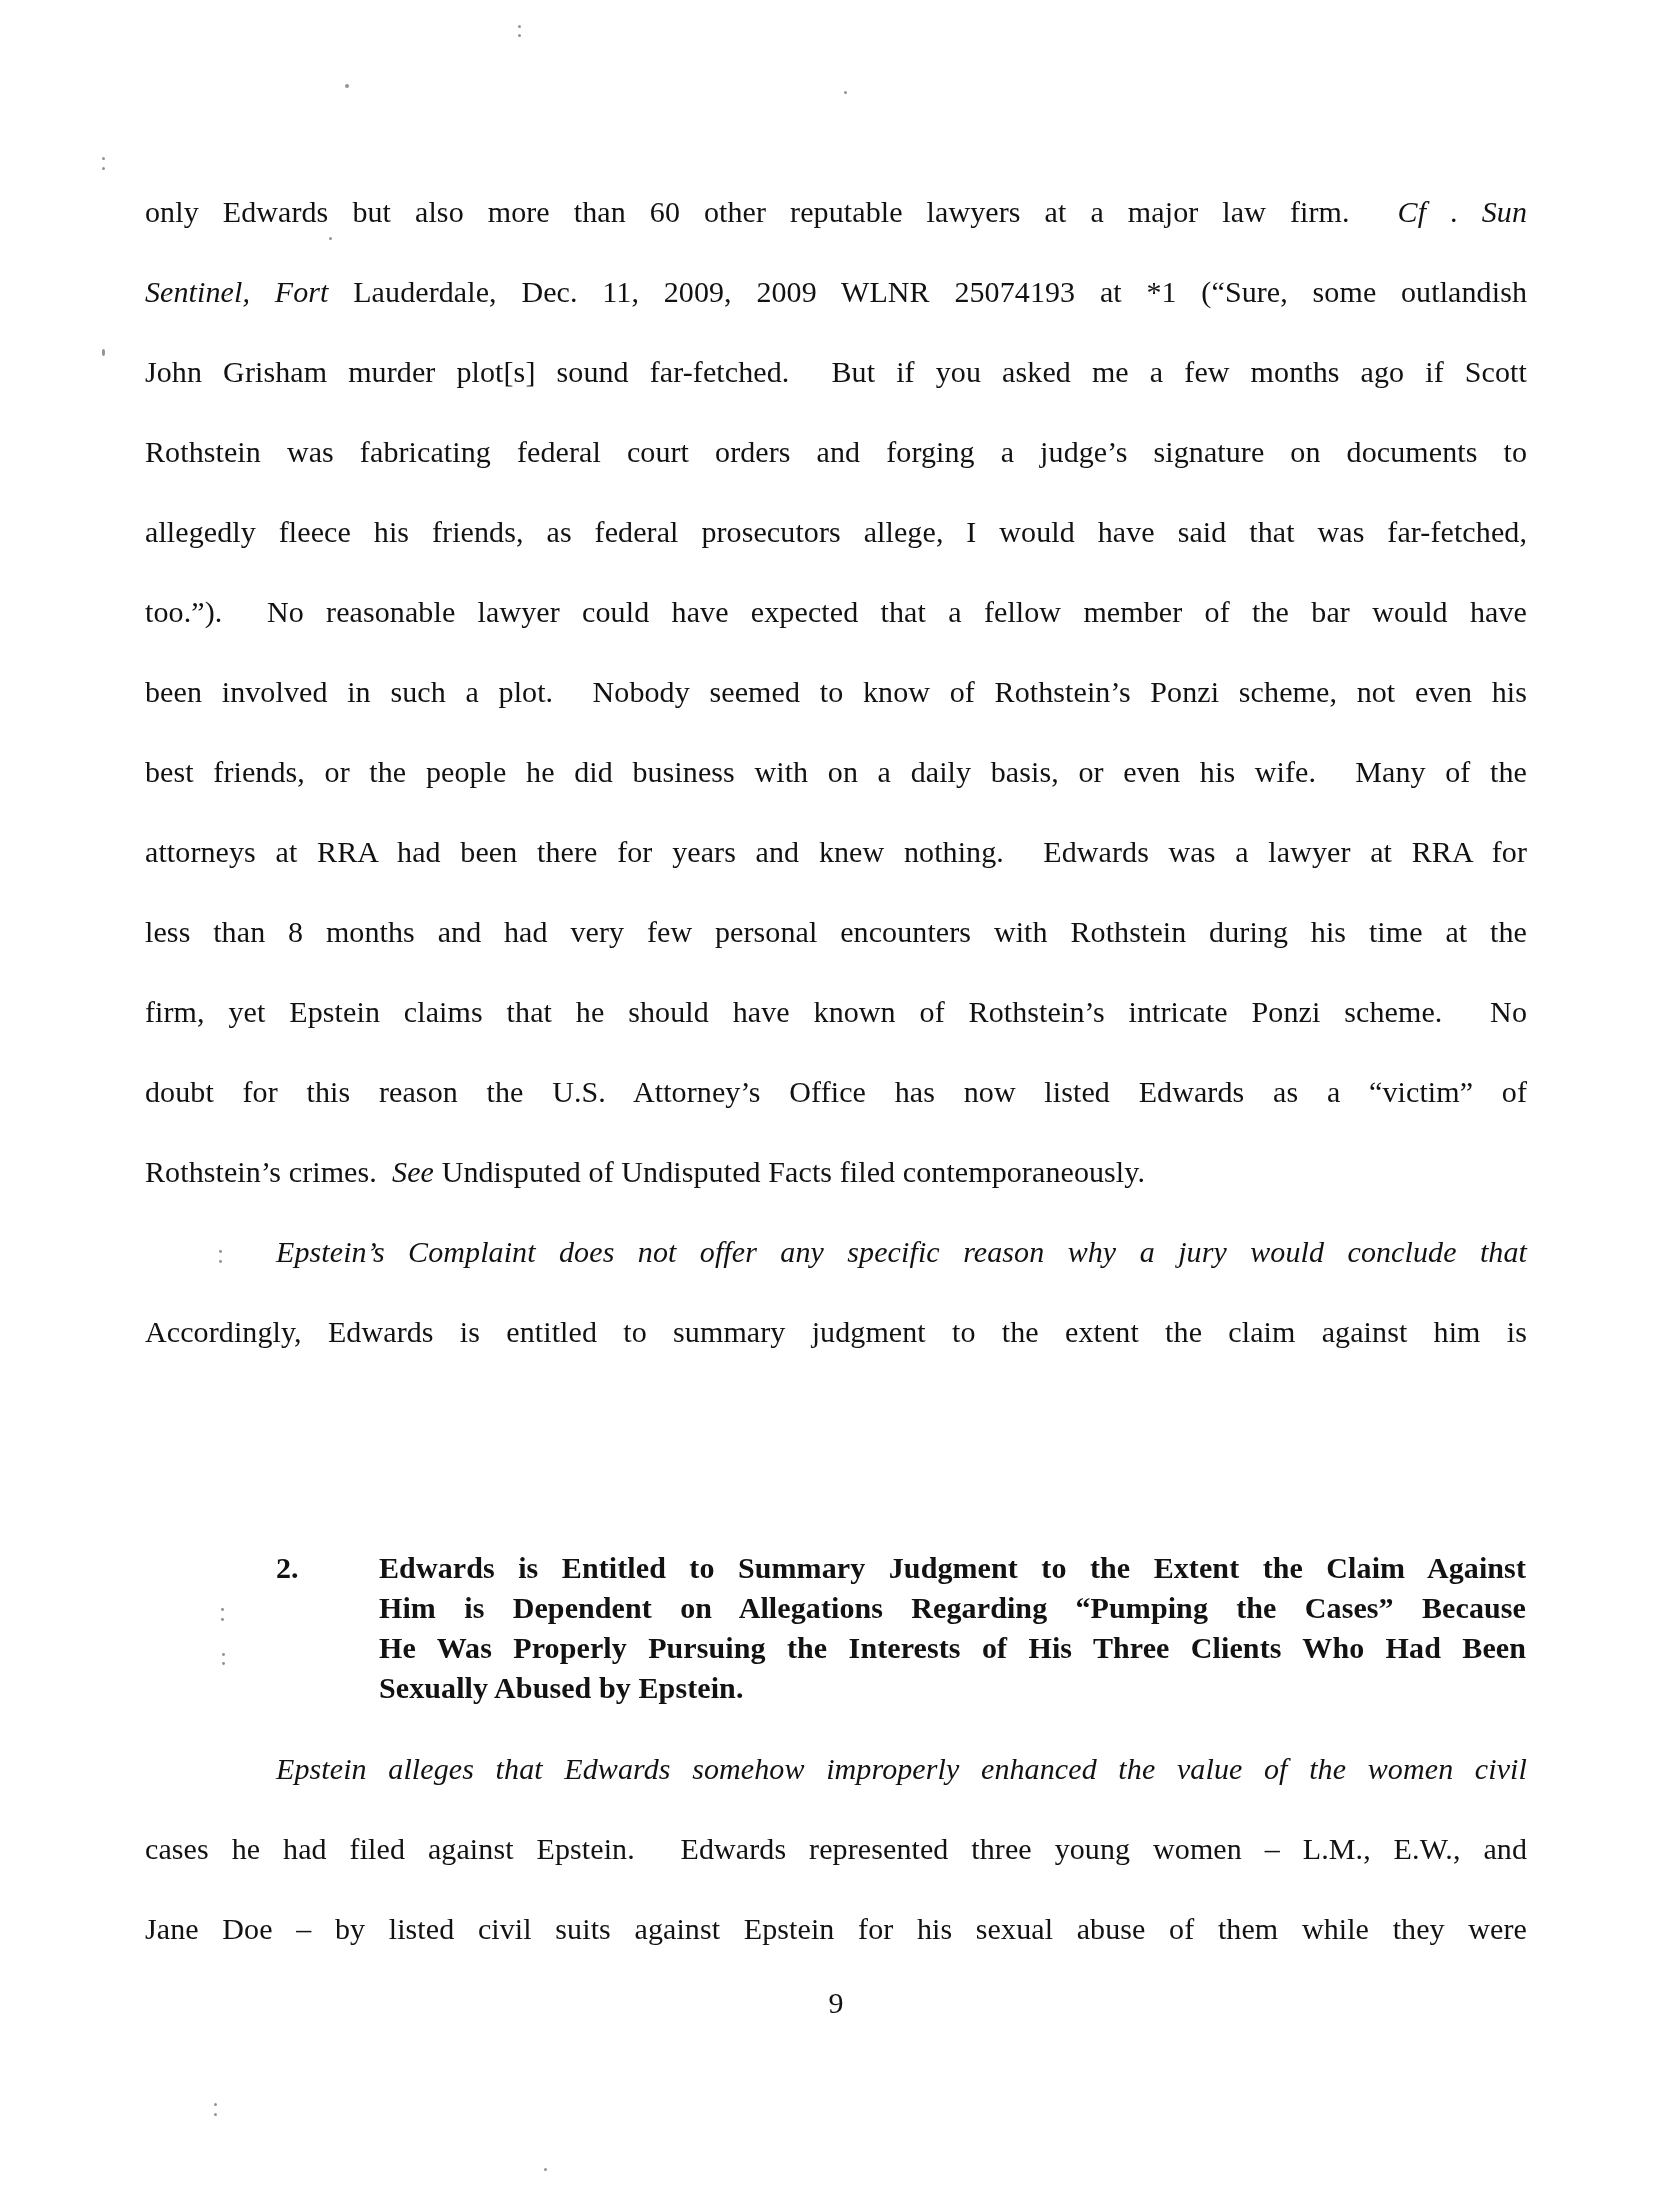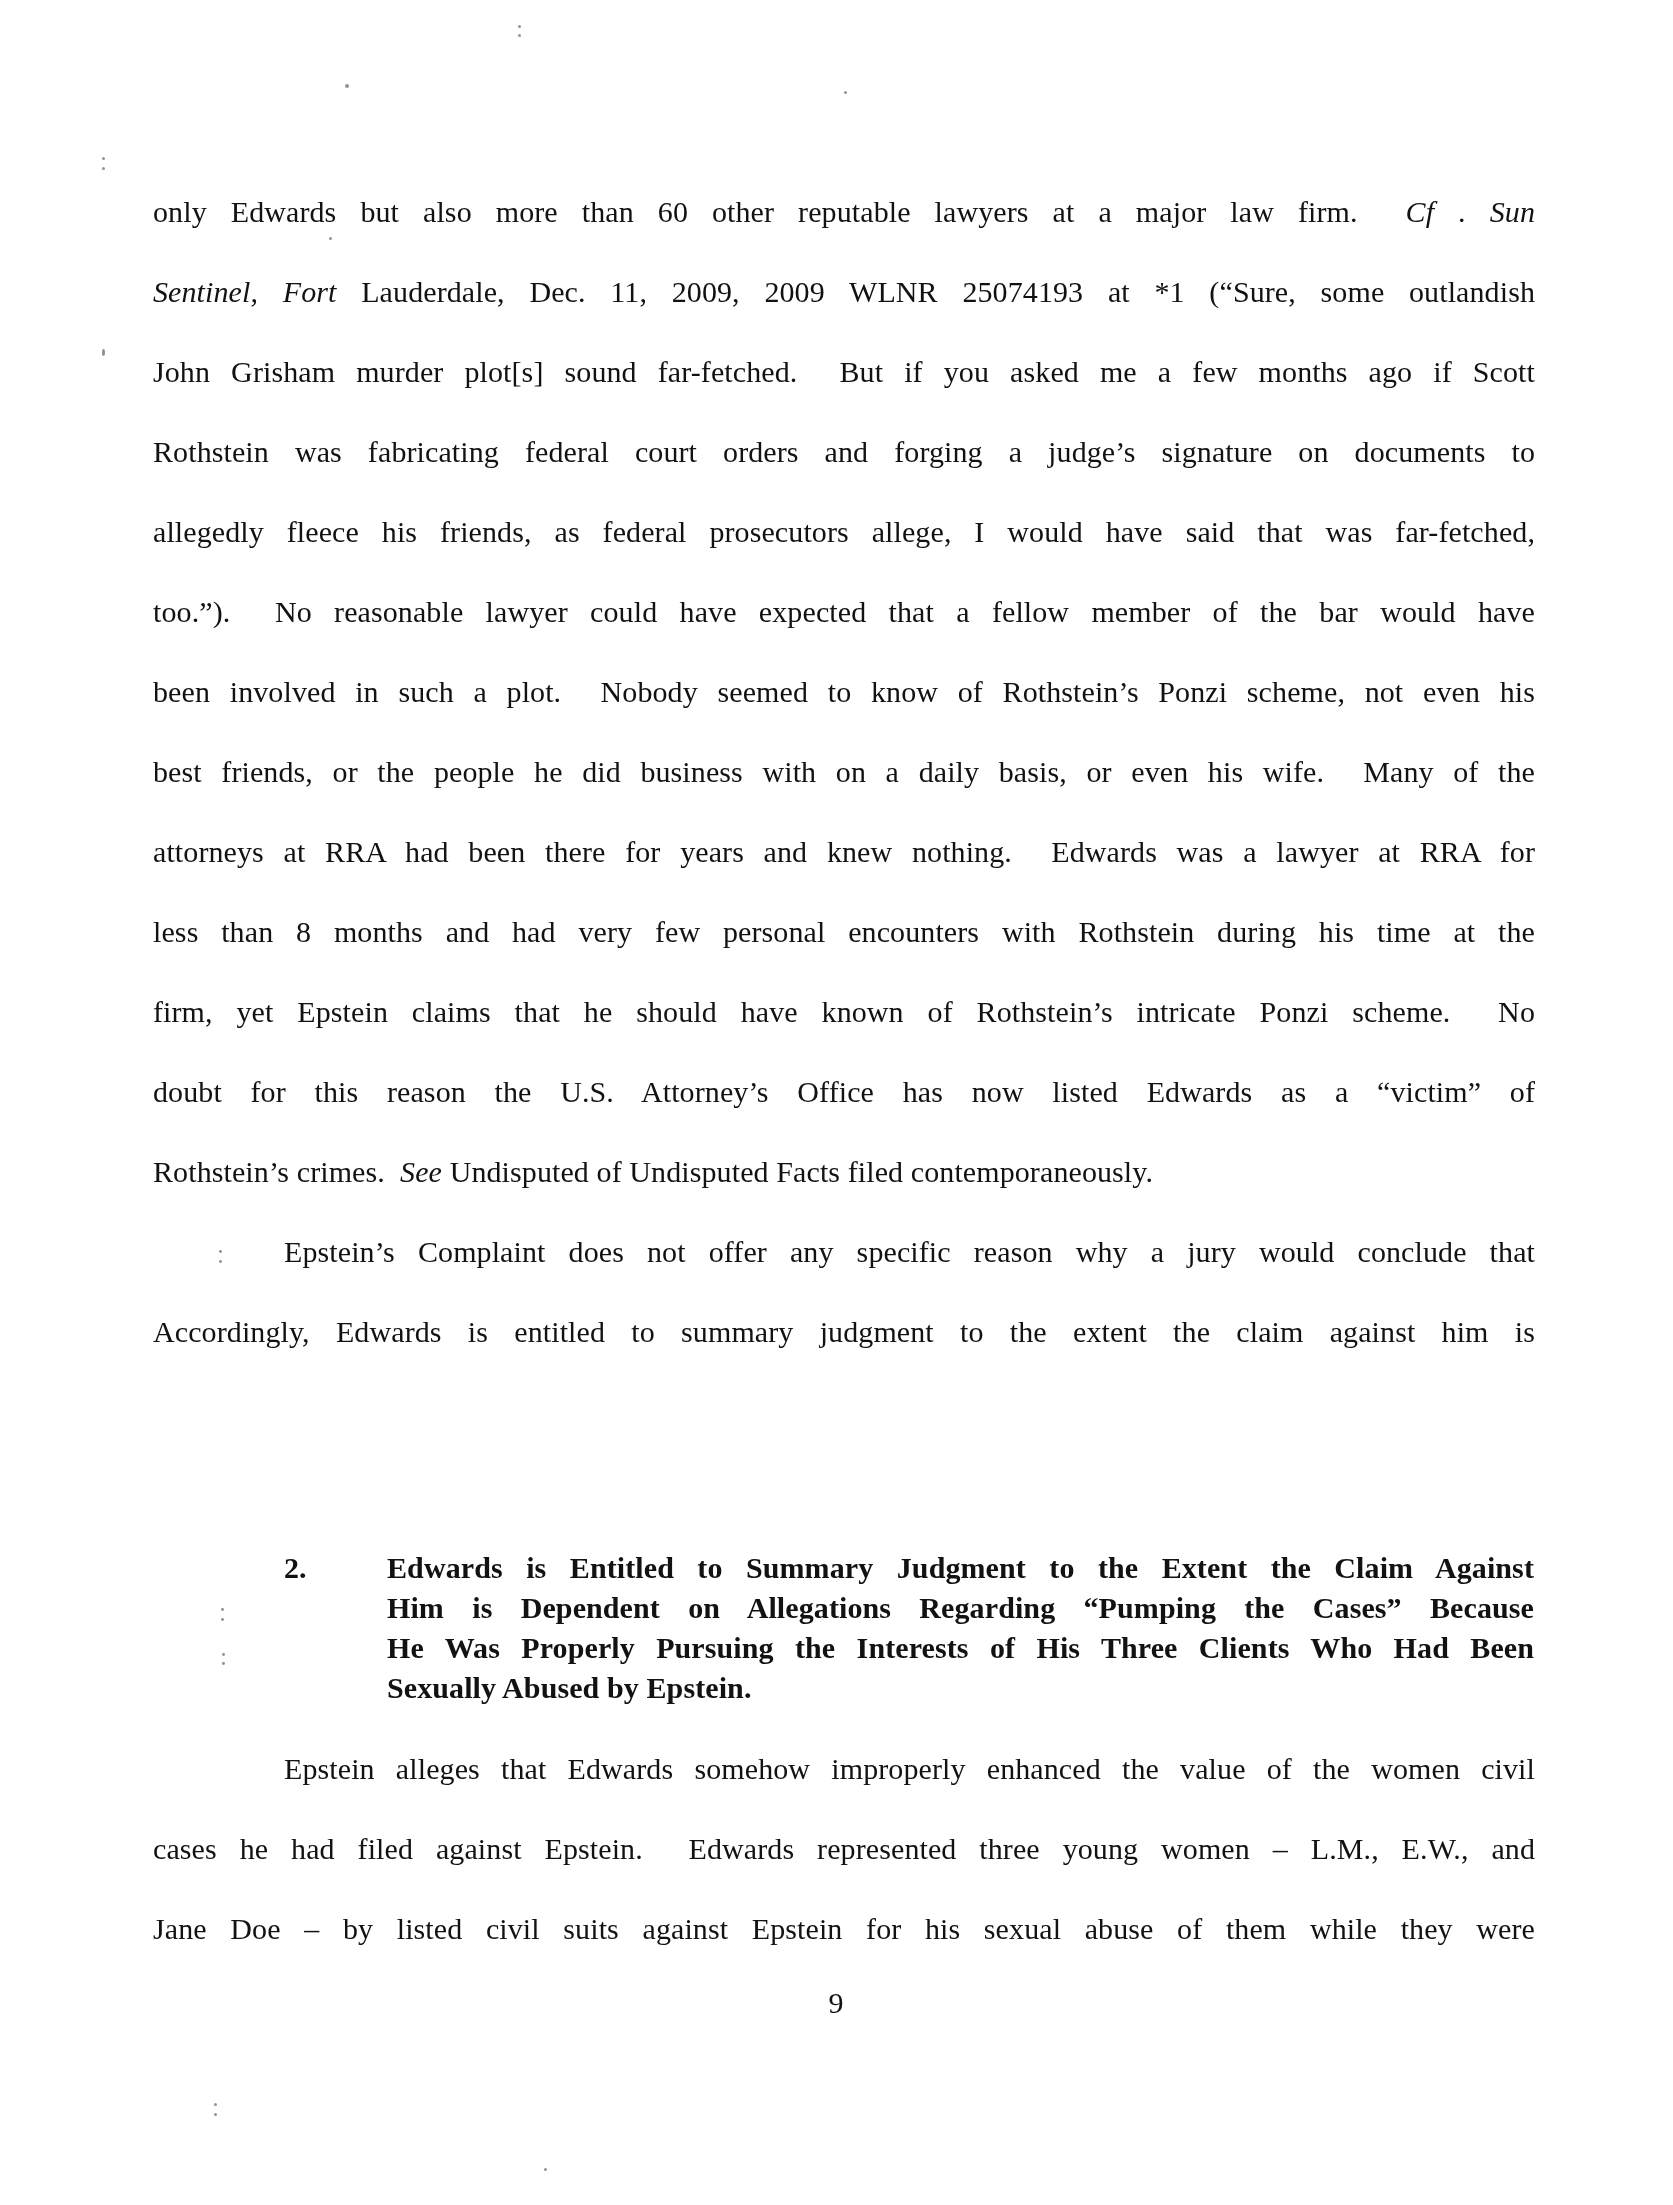--- a/index.html
+++ b/index.html
@@ -2,25 +2,25 @@
 <html style="font-size:11px"><head>
 <meta charset="utf-8">
 <style>
   html,body{margin:0;padding:0;}
   body{
     width:1674px;height:2205px;position:relative;background:#ffffff;
     font-family:"Liberation Serif","DejaVu Serif",serif;color:#121212;
     overflow:hidden;
   }
   .page{position:absolute;inset:0;background:#ffffff;}
-  .block{position:absolute;left:153px;width:1382px;}
+  .block{position:absolute;left:145px;width:1382px;}
   .bline{font-size:30px;line-height:80px;text-align:justify;letter-spacing:0.1px;}
   .hline{font-size:30px;line-height:40px;text-align:justify;letter-spacing:0.1px;}
   .j{text-align-last:justify;}
-  .ind{text-indent:131px;}
+  .ind{text-indent:131px;font-style:italic;}
   .i{font-style:italic;}
   .heading-row{display:flex;font-weight:bold;}
   .hnum{flex:0 0 103px;padding-left:131px;font-size:30px;line-height:40px;}
   .hlines{width:1147px;}
   .pagenum{position:absolute;left:145px;width:1382px;top:1985px;text-align:center;
            font-size:30px;line-height:35px;}
   .speck{position:absolute;background:#3a3a3a;border-radius:50%;opacity:.55;}
 </style>
 </head>
 <body>

